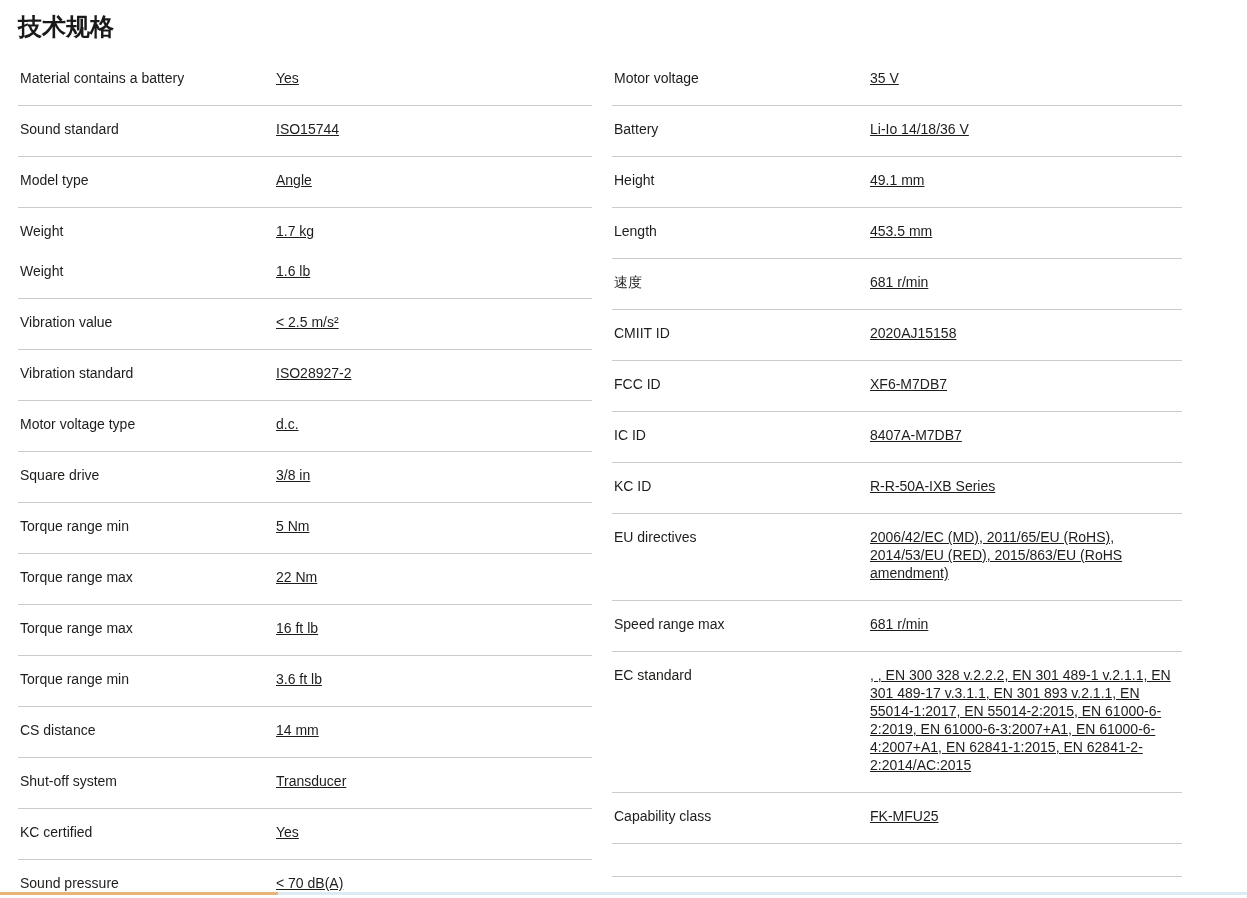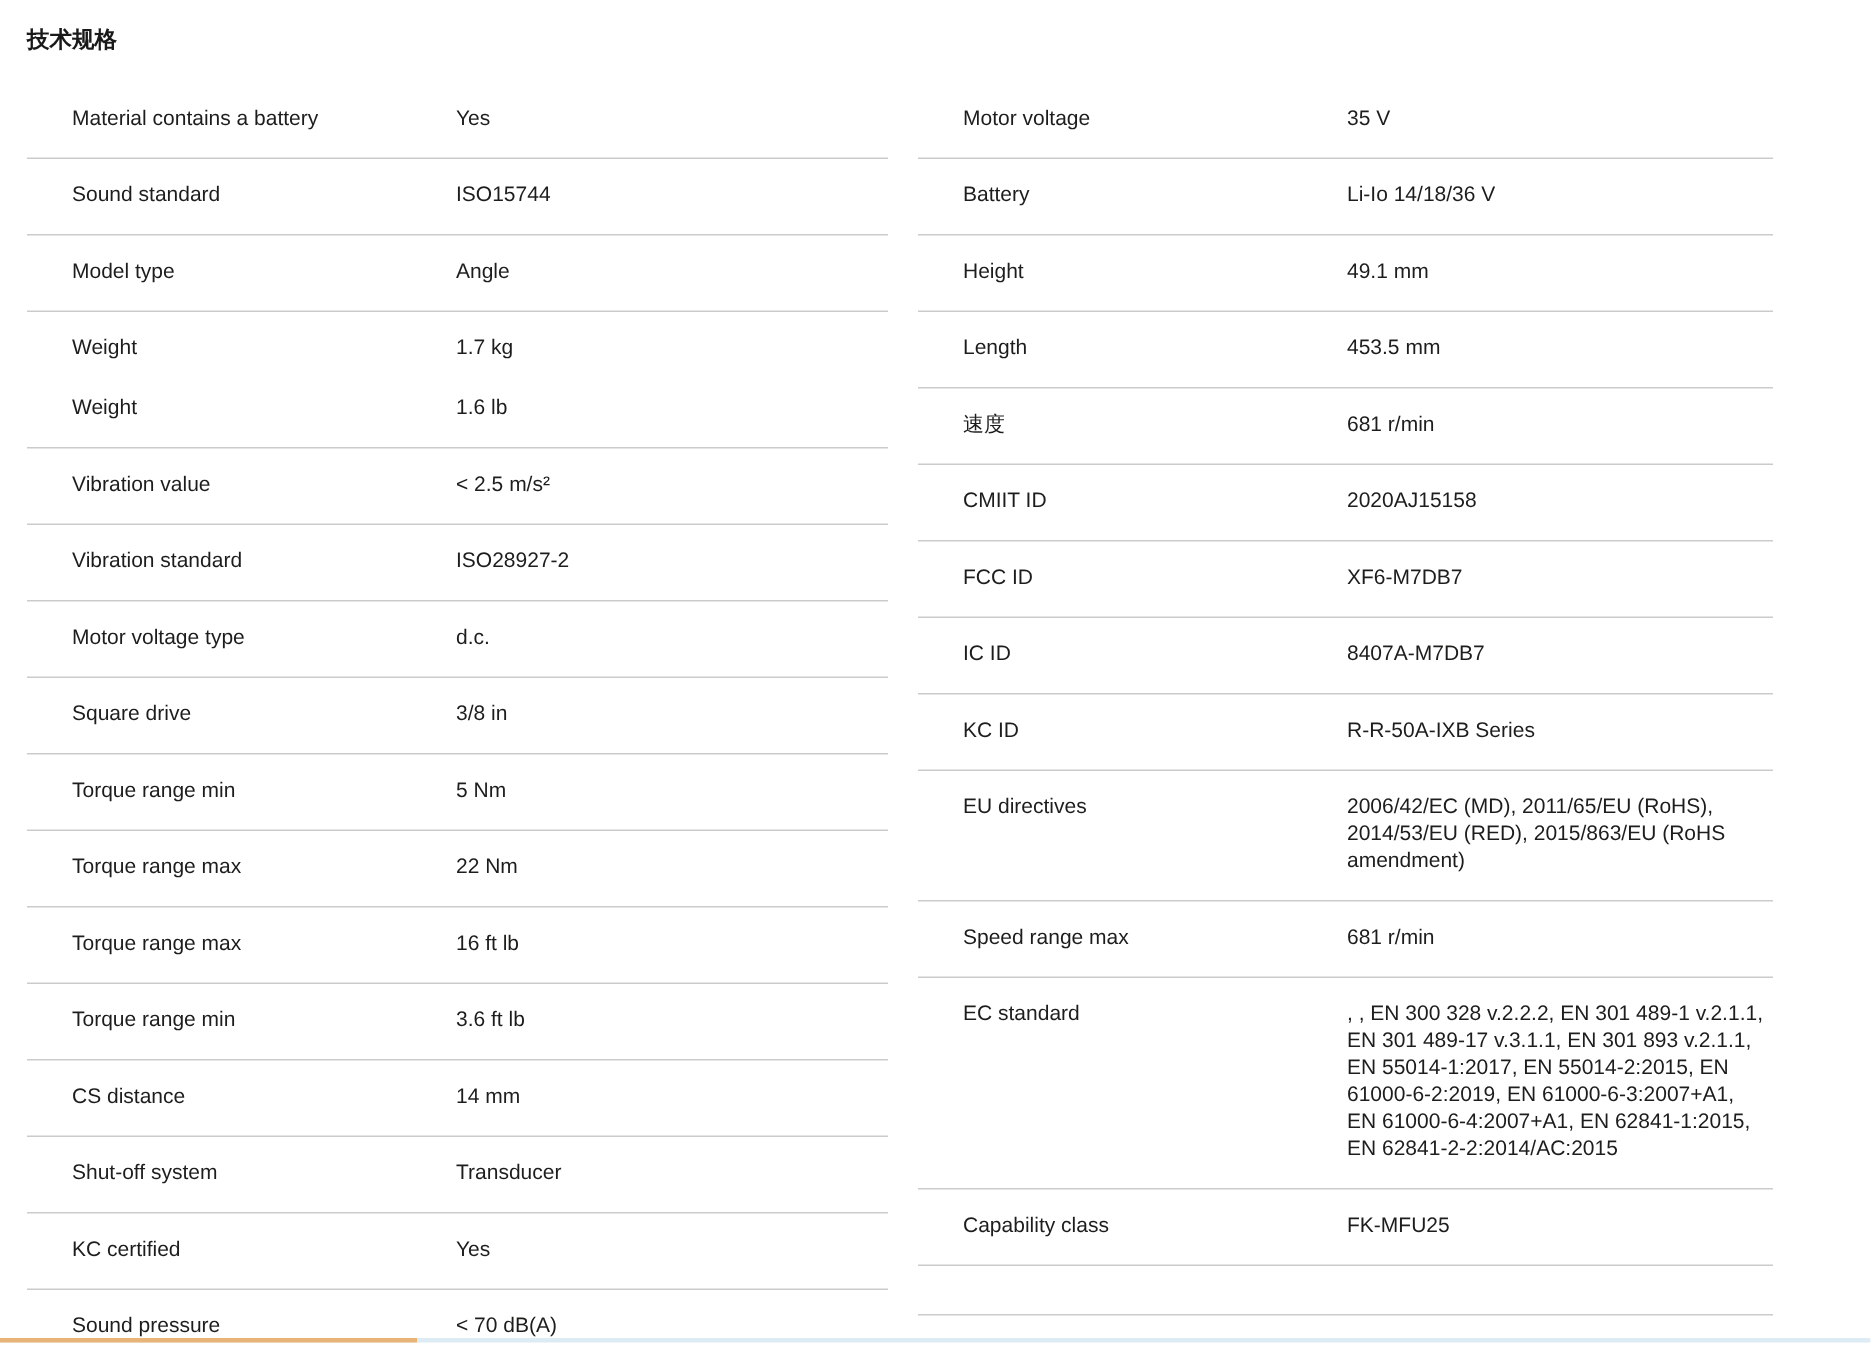--- a/index.html
+++ b/index.html
@@ -8,42 +8,42 @@
     width: 1247px;
     height: 898px;
     position: relative;
     overflow: hidden;
     background: #ffffff;
     color: #1d1d1b;
     font-family: "Liberation Sans", sans-serif;
   }
   .page { padding: 13px 0 0 18px; }
   .page-title {
-    font-size: 15px;
+    font-size: 24px;
     line-height: 27px;
     font-weight: 700;
     margin: 0 0 15px 0;
     color: #191919;
   }
   .columns {
     display: grid;
     grid-template-columns: 574px 570px;
     column-gap: 20px;
     align-items: start;
   }
   .spec-row {
     border-bottom: 1px solid #cbcbcb;
     padding: 14px 0 18px 0;
     font-size: 14px;
     line-height: 18px;
   }
   .spec-pair { display: flex; align-items: flex-start; }
   .spec-pair + .spec-pair { margin-top: 22px; }
-  .spec-label { flex: 0 0 258px; padding-left: 2px; margin-left: 28px; }
-  .spec-value { flex: 1 1 auto; padding-right: 4px; }
+  .spec-label { flex: 0 0 258px; padding-left: 2px; }
+  .spec-value { flex: 1 1 auto; padding-right: 4px; text-decoration: underline; }
   .h-scrollbar {
     position: absolute;
     left: 0;
     top: 892px;
     width: 1247px;
     height: 3px;
     background: #dcebf4;
   }
   .h-scrollbar-thumb {
     width: 278px;

